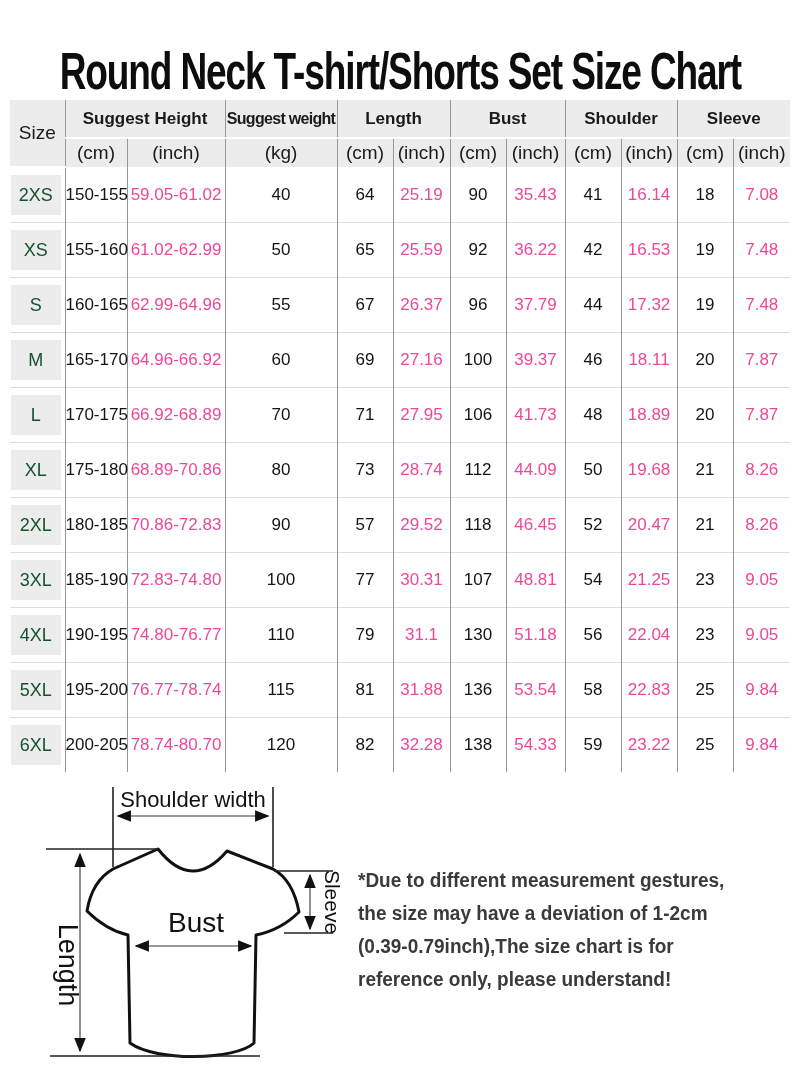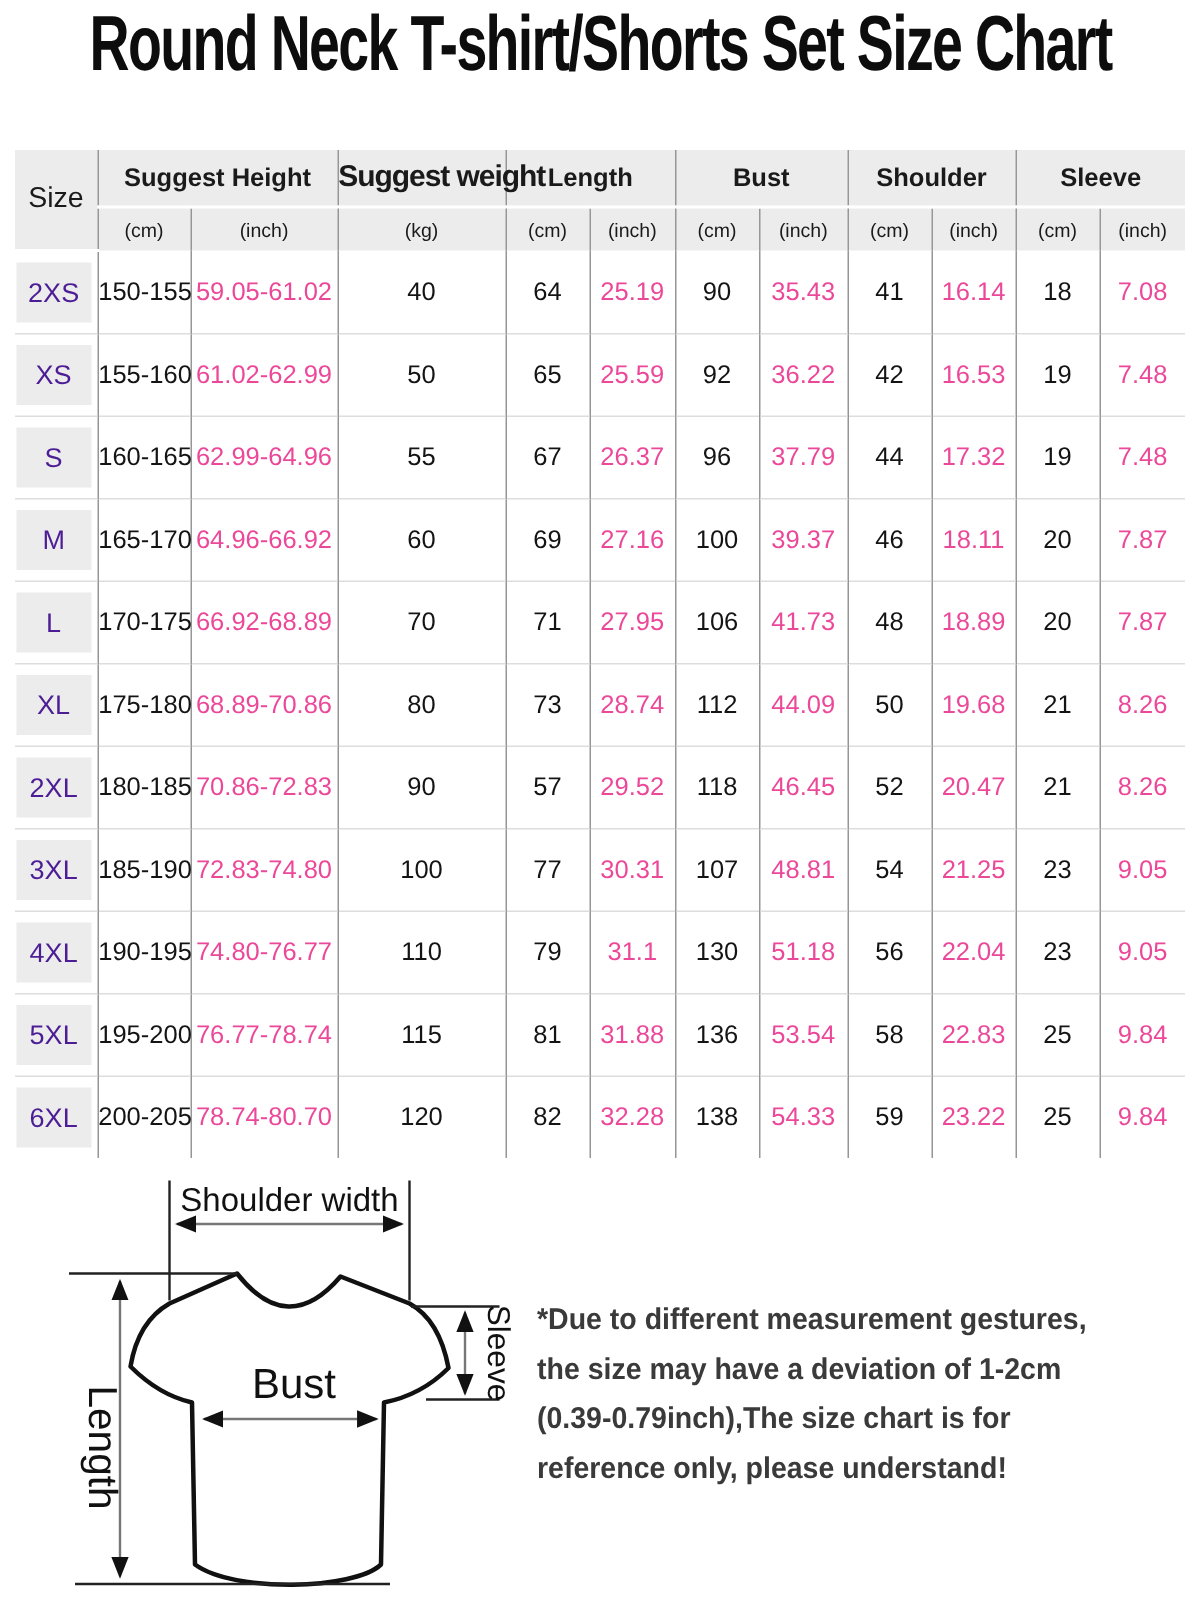--- a/index.html
+++ b/index.html
@@ -1,44 +1,44 @@
 <!DOCTYPE html>
 <html><head>
 <meta charset="utf-8">
 <style>
   html,body{margin:0;padding:0;background:#fff;}
   body{width:800px;height:1072px;font-family:"Liberation Sans",sans-serif;color:#111;overflow:hidden;}
 
   
-  .title-wrap{height:100px;display:flex;align-items:flex-start;justify-content:center;}
+  .title-wrap{height:100px;display:flex;align-items:flex-end;justify-content:center;}
   .title-wrap h1{
     margin:0;font-size:50px;font-weight:800;letter-spacing:-1.5px;white-space:nowrap;
     transform:scale(0.74,1.04);transform-origin:center;color:#0d0d0d;
   }
 
   
   table.size-table{border-collapse:collapse;table-layout:fixed;width:780px;margin:0 10px;}
   .size-table th,.size-table td{
     padding:0;text-align:center;vertical-align:middle;white-space:nowrap;
     border-right:1px solid #969696;
   }
   .size-table th:last-child,.size-table td:last-child{border-right:none;}
   .size-table thead th{background:#ececec;font-weight:700;font-size:17px;color:#1a1a1a;}
   .size-table thead tr.group-row th{height:37px;border-bottom:2px solid #fff;}
-  .size-table thead tr.unit-row th{height:28px;font-weight:400;font-size:13px;}
+  .size-table thead tr.unit-row th{height:28px;font-weight:400;font-size:19px;}
   .size-table thead th.size-head{border-bottom:none;font-weight:400;font-size:19px;margin-left:12px;}
-  .size-table thead th.weight-head{font-size:20px;letter-spacing:-0.7px;}
+  .size-table thead th.weight-head{font-size:16px;letter-spacing:-0.7px;}
   .size-table tbody tr{height:54px;}
   .size-table tbody tr + tr td{border-top:1px solid #ddd;}
   .size-table tbody td{font-size:17px;color:#141414;}
   .size-table td.val-inch{color:#ec4899;}
   .size-table td.size-col{border-right:1px solid #969696;}
   .size-chip{
     background:#ececec;height:40px;margin:7px 4px 7px 1px;
-    display:flex;align-items:center;justify-content:center;font-size:18px;color:#4c1d95;
+    display:flex;align-items:center;justify-content:center;font-size:18px;color:#14532d;
   }
   .unit-inch{color:#e2231a;margin-left:48px;}
 
   
   .diagram-wrap{position:relative;width:800px;height:300px;margin-top:8px;}
   .diagram-wrap svg{position:absolute;left:0;top:0;}
   .note-block{
     position:absolute;left:358px;top:84px;width:440px;
     font-size:20px;line-height:33px;font-weight:700;color:#3a3a3a;
     transform:scale(0.95,1);transform-origin:left top;white-space:nowrap;

